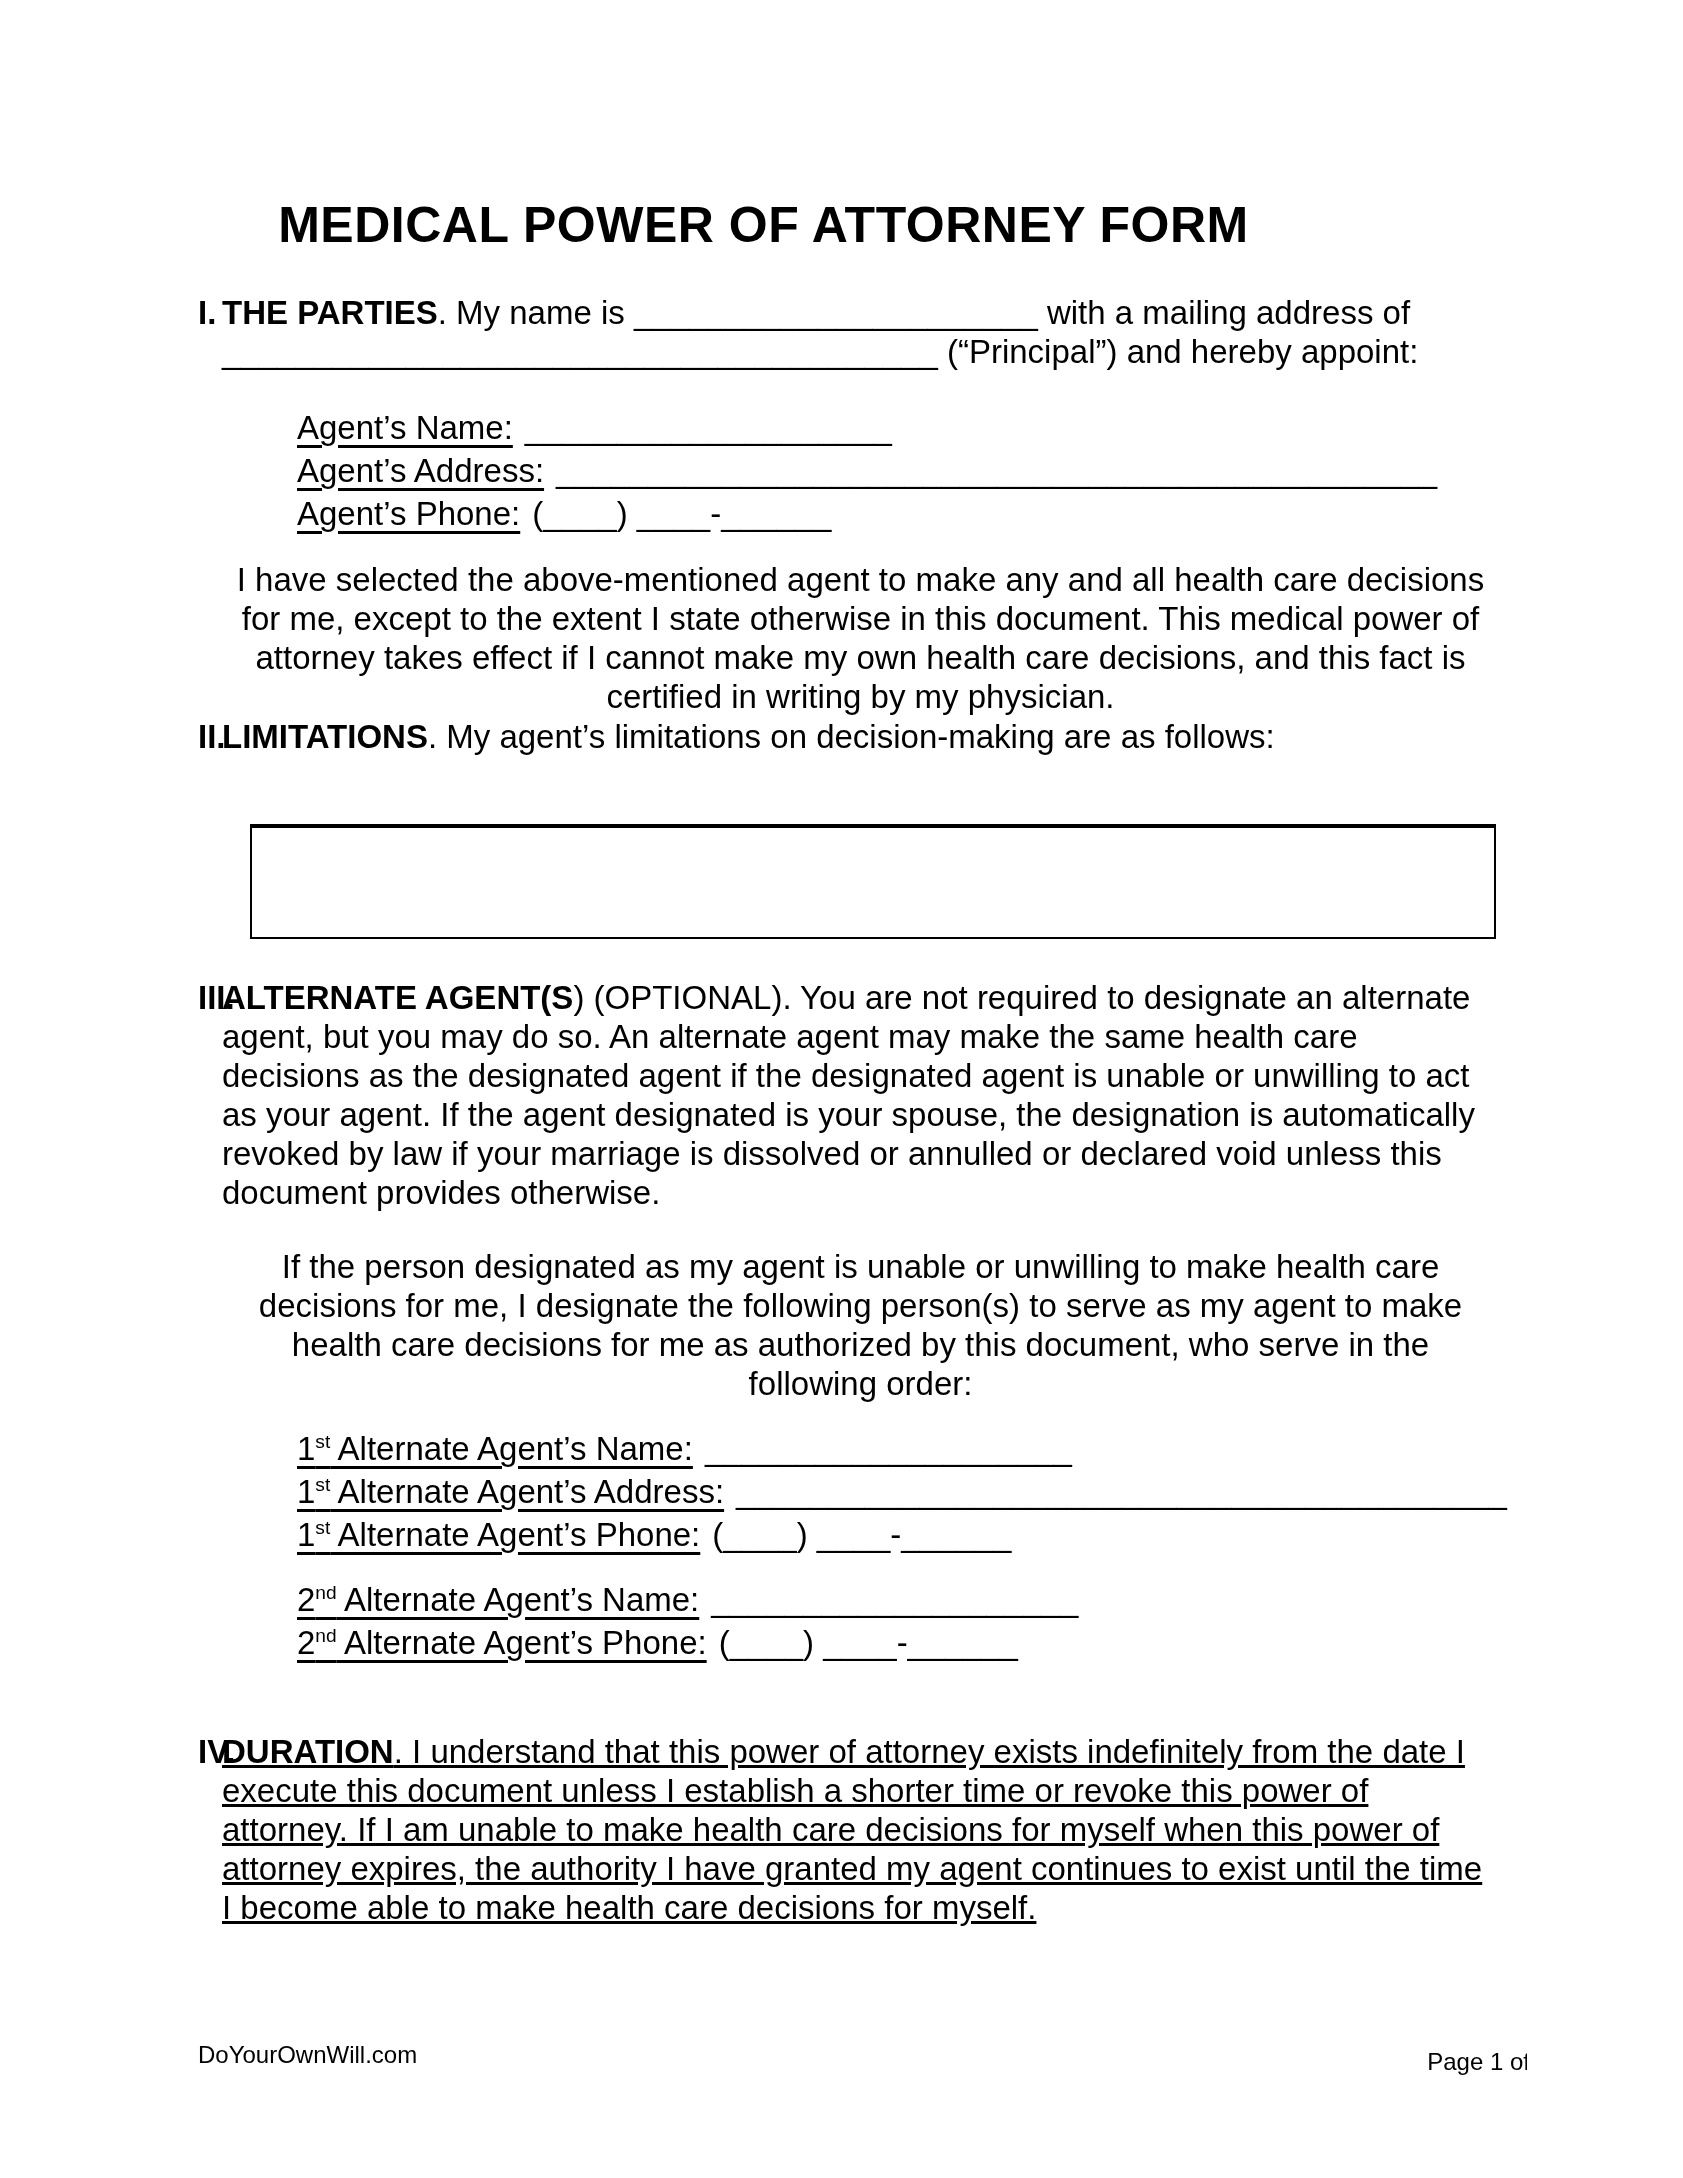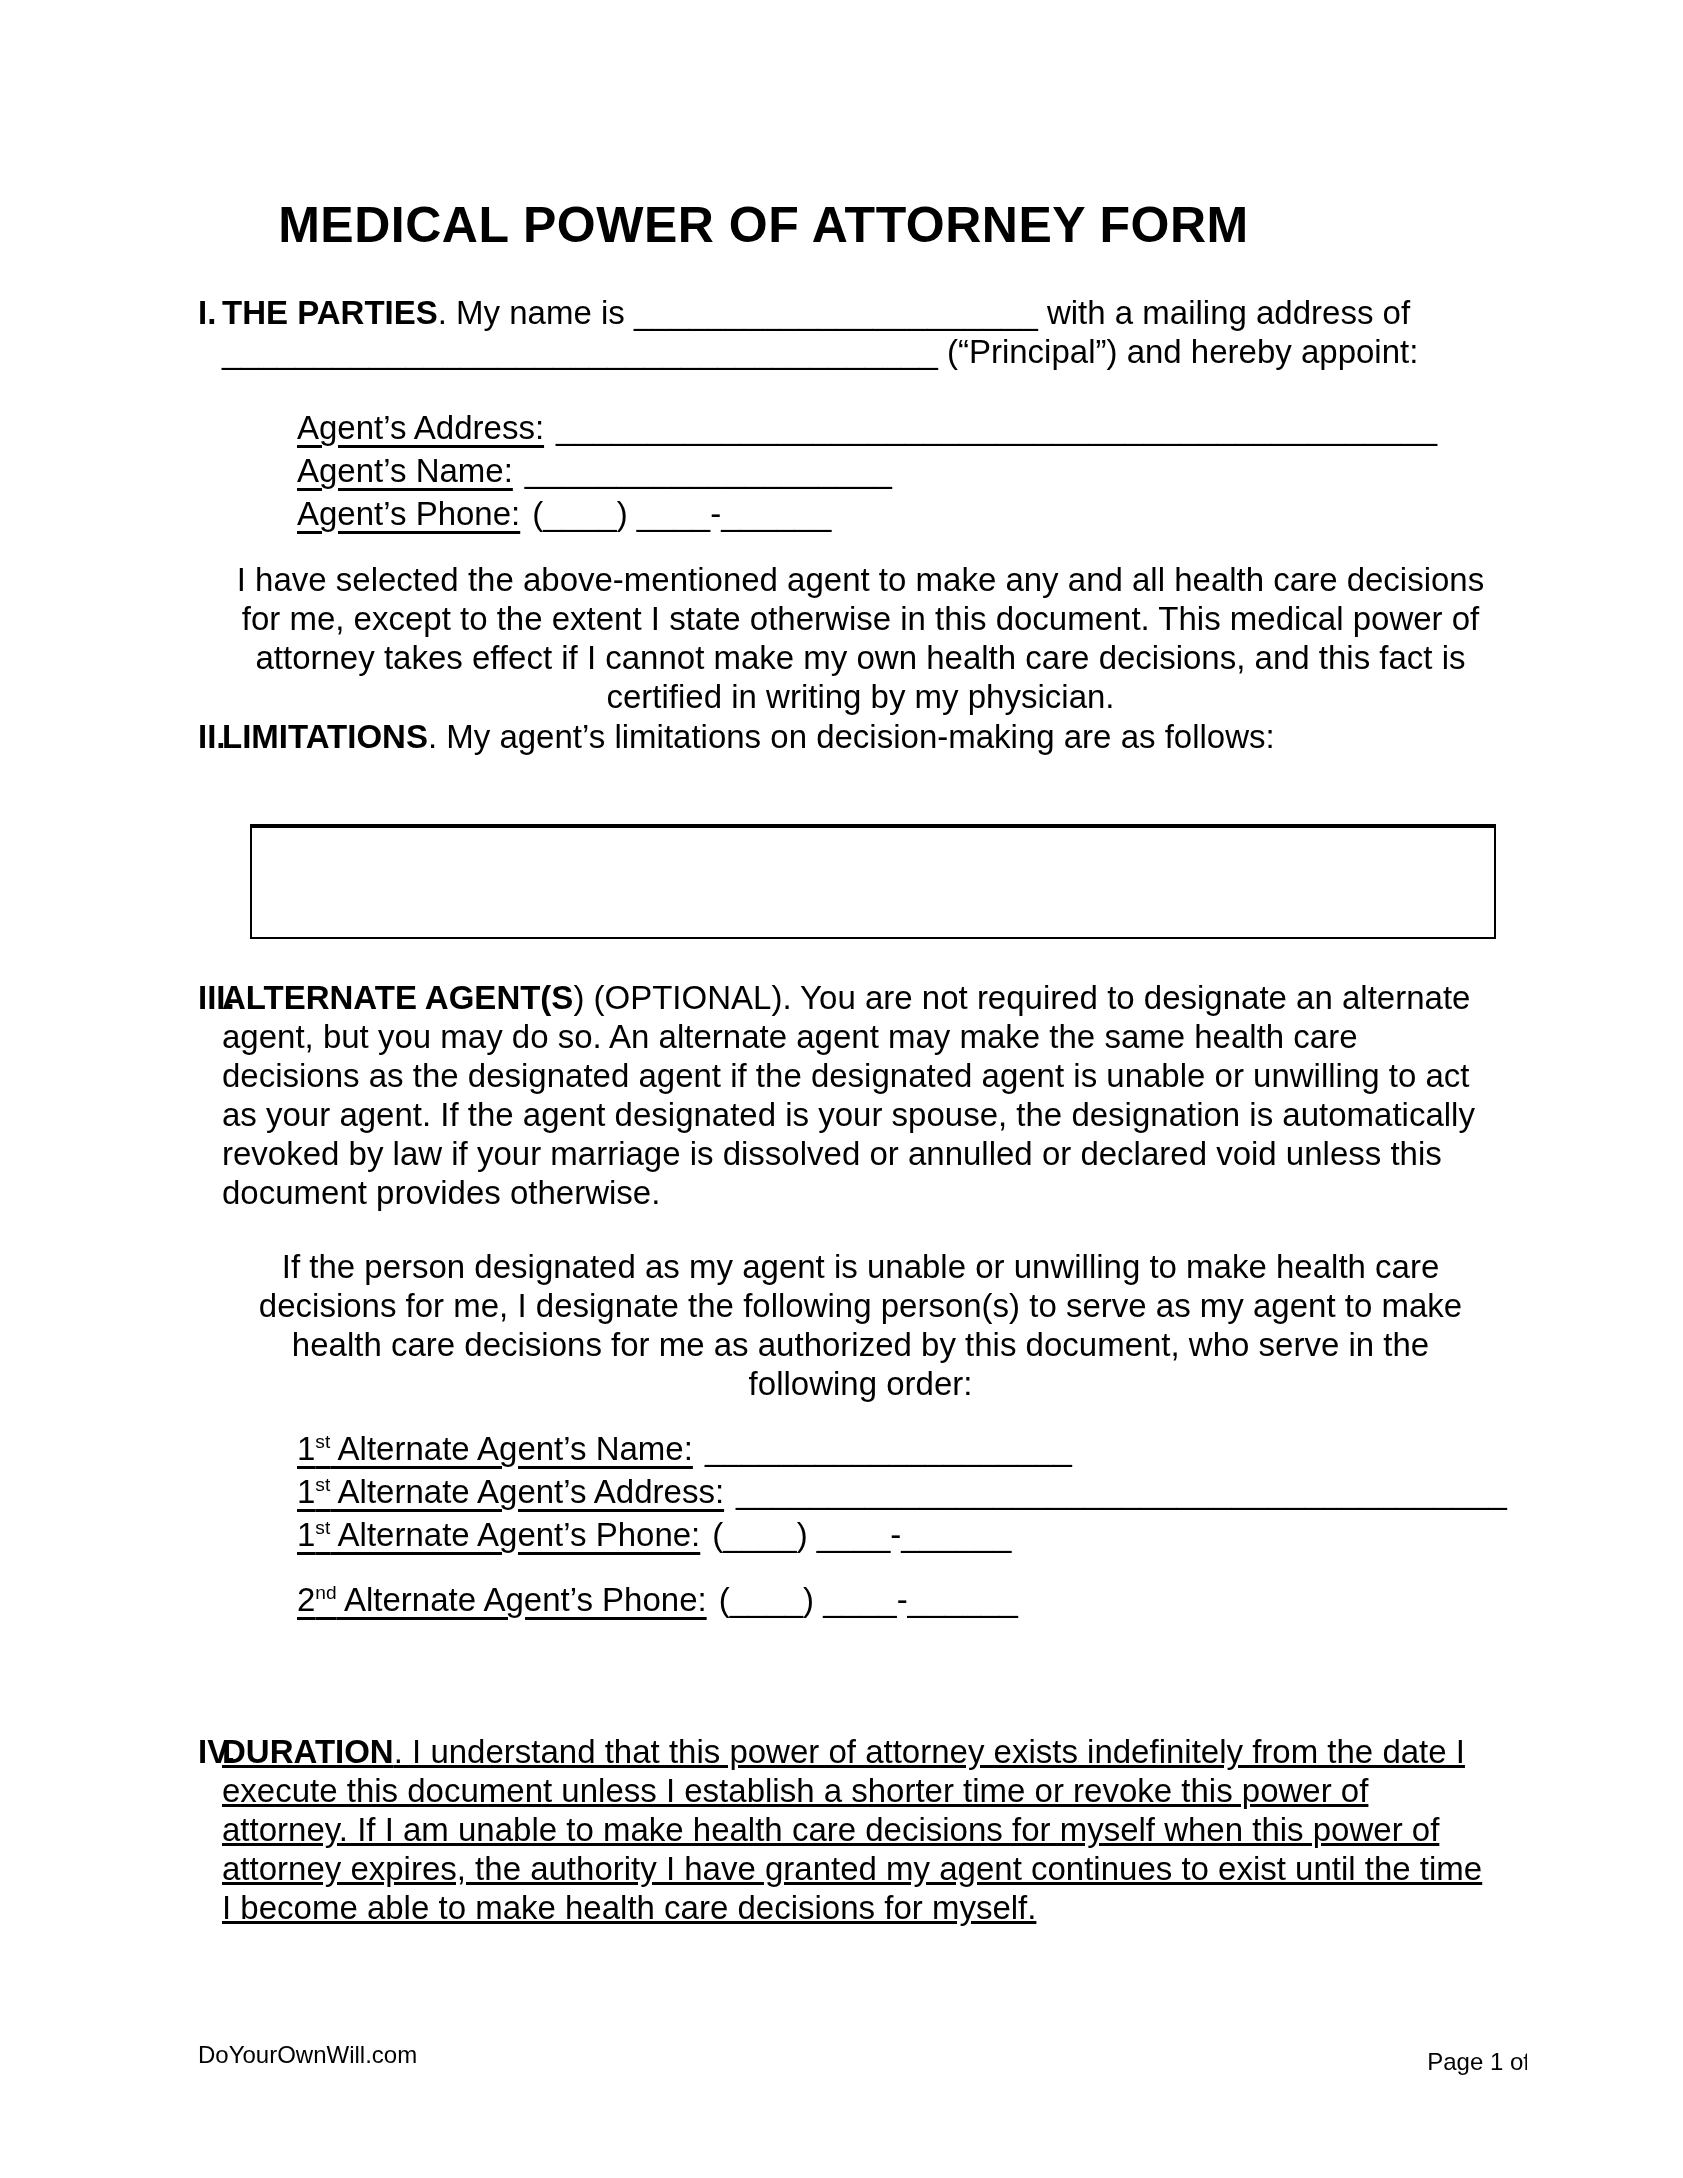--- a/index.html
+++ b/index.html
@@ -43,24 +43,24 @@
   <div class="sec" style="top:293px;">
     <span class="num">I.</span>
     <div class="bodytext">
       <span class="b">THE PARTIES</span><span>. My name is </span><span class="blank">______________________</span><span> with a mailing address of</span><br>
       <span class="blank">_______________________________________</span><span> (“Principal”) and hereby appoint:</span>
     </div>
   </div>
 
   <div class="fields" style="top:406px;">
     <div class="frow">
-      <span class="ul">Agent’s Address:</span><span class="blank">________________________________________________</span>
+      <span class="ul">Agent’s Name:</span><span class="blank">____________________</span>
     </div>
     <div class="frow">
-      <span class="ul">Agent’s Name:</span><span class="blank">____________________</span>
+      <span class="ul">Agent’s Address:</span><span class="blank">________________________________________________</span>
     </div>
     <div class="frow">
       <span class="ul">Agent’s Phone:</span><span class="blank">(____) ____-______</span>
     </div>
   </div>
 
   <p class="para" style="top:560px;">I have selected the above-mentioned agent to make any and all health care decisions for me, except to the extent I state otherwise in this document. This medical power of attorney takes effect if I cannot make my own health care decisions, and this fact is certified in writing by my physician.</p>
 
   <div class="sec" style="top:717px;">
     <span class="num">II.</span>
@@ -87,20 +87,23 @@
     <div class="frow">
       <span class="ul"><span>1</span><sup>st</sup><span> Alternate Agent’s Address:</span></span><span class="blank">__________________________________________</span>
     </div>
     <div class="frow">
       <span class="ul"><span>1</span><sup>st</sup><span> Alternate Agent’s Phone:</span></span><span class="blank">(____) ____-______</span>
     </div>
   </div>
 
   <div class="fields" style="top:1578px;">
     <div class="frow">
+      <span class="ul"><span>2</span><sup>nd</sup><span> Alternate Agent’s Name:</span></span><span class="blank">____________________</span>
+    </div>
+    <div class="frow">
       <span class="ul"><span>2</span><sup>nd</sup><span> Alternate Agent’s Phone:</span></span><span class="blank">(____) ____-______</span>
     </div>
   </div>
 
   <div class="sec" style="top:1732px;text-decoration:underline;">
     <span class="num">IV.</span>
     <div class="bodytext">
       <span class="b">DURATION</span><span>. I understand that this power of attorney exists indefinitely from the date I execute this document unless I establish a shorter time or revoke this power of attorney. If I am unable to make health care decisions for myself when this power of attorney expires, the authority I have granted my agent continues to exist until the time I become able to make health care decisions for myself.</span>
     </div>
   </div>

